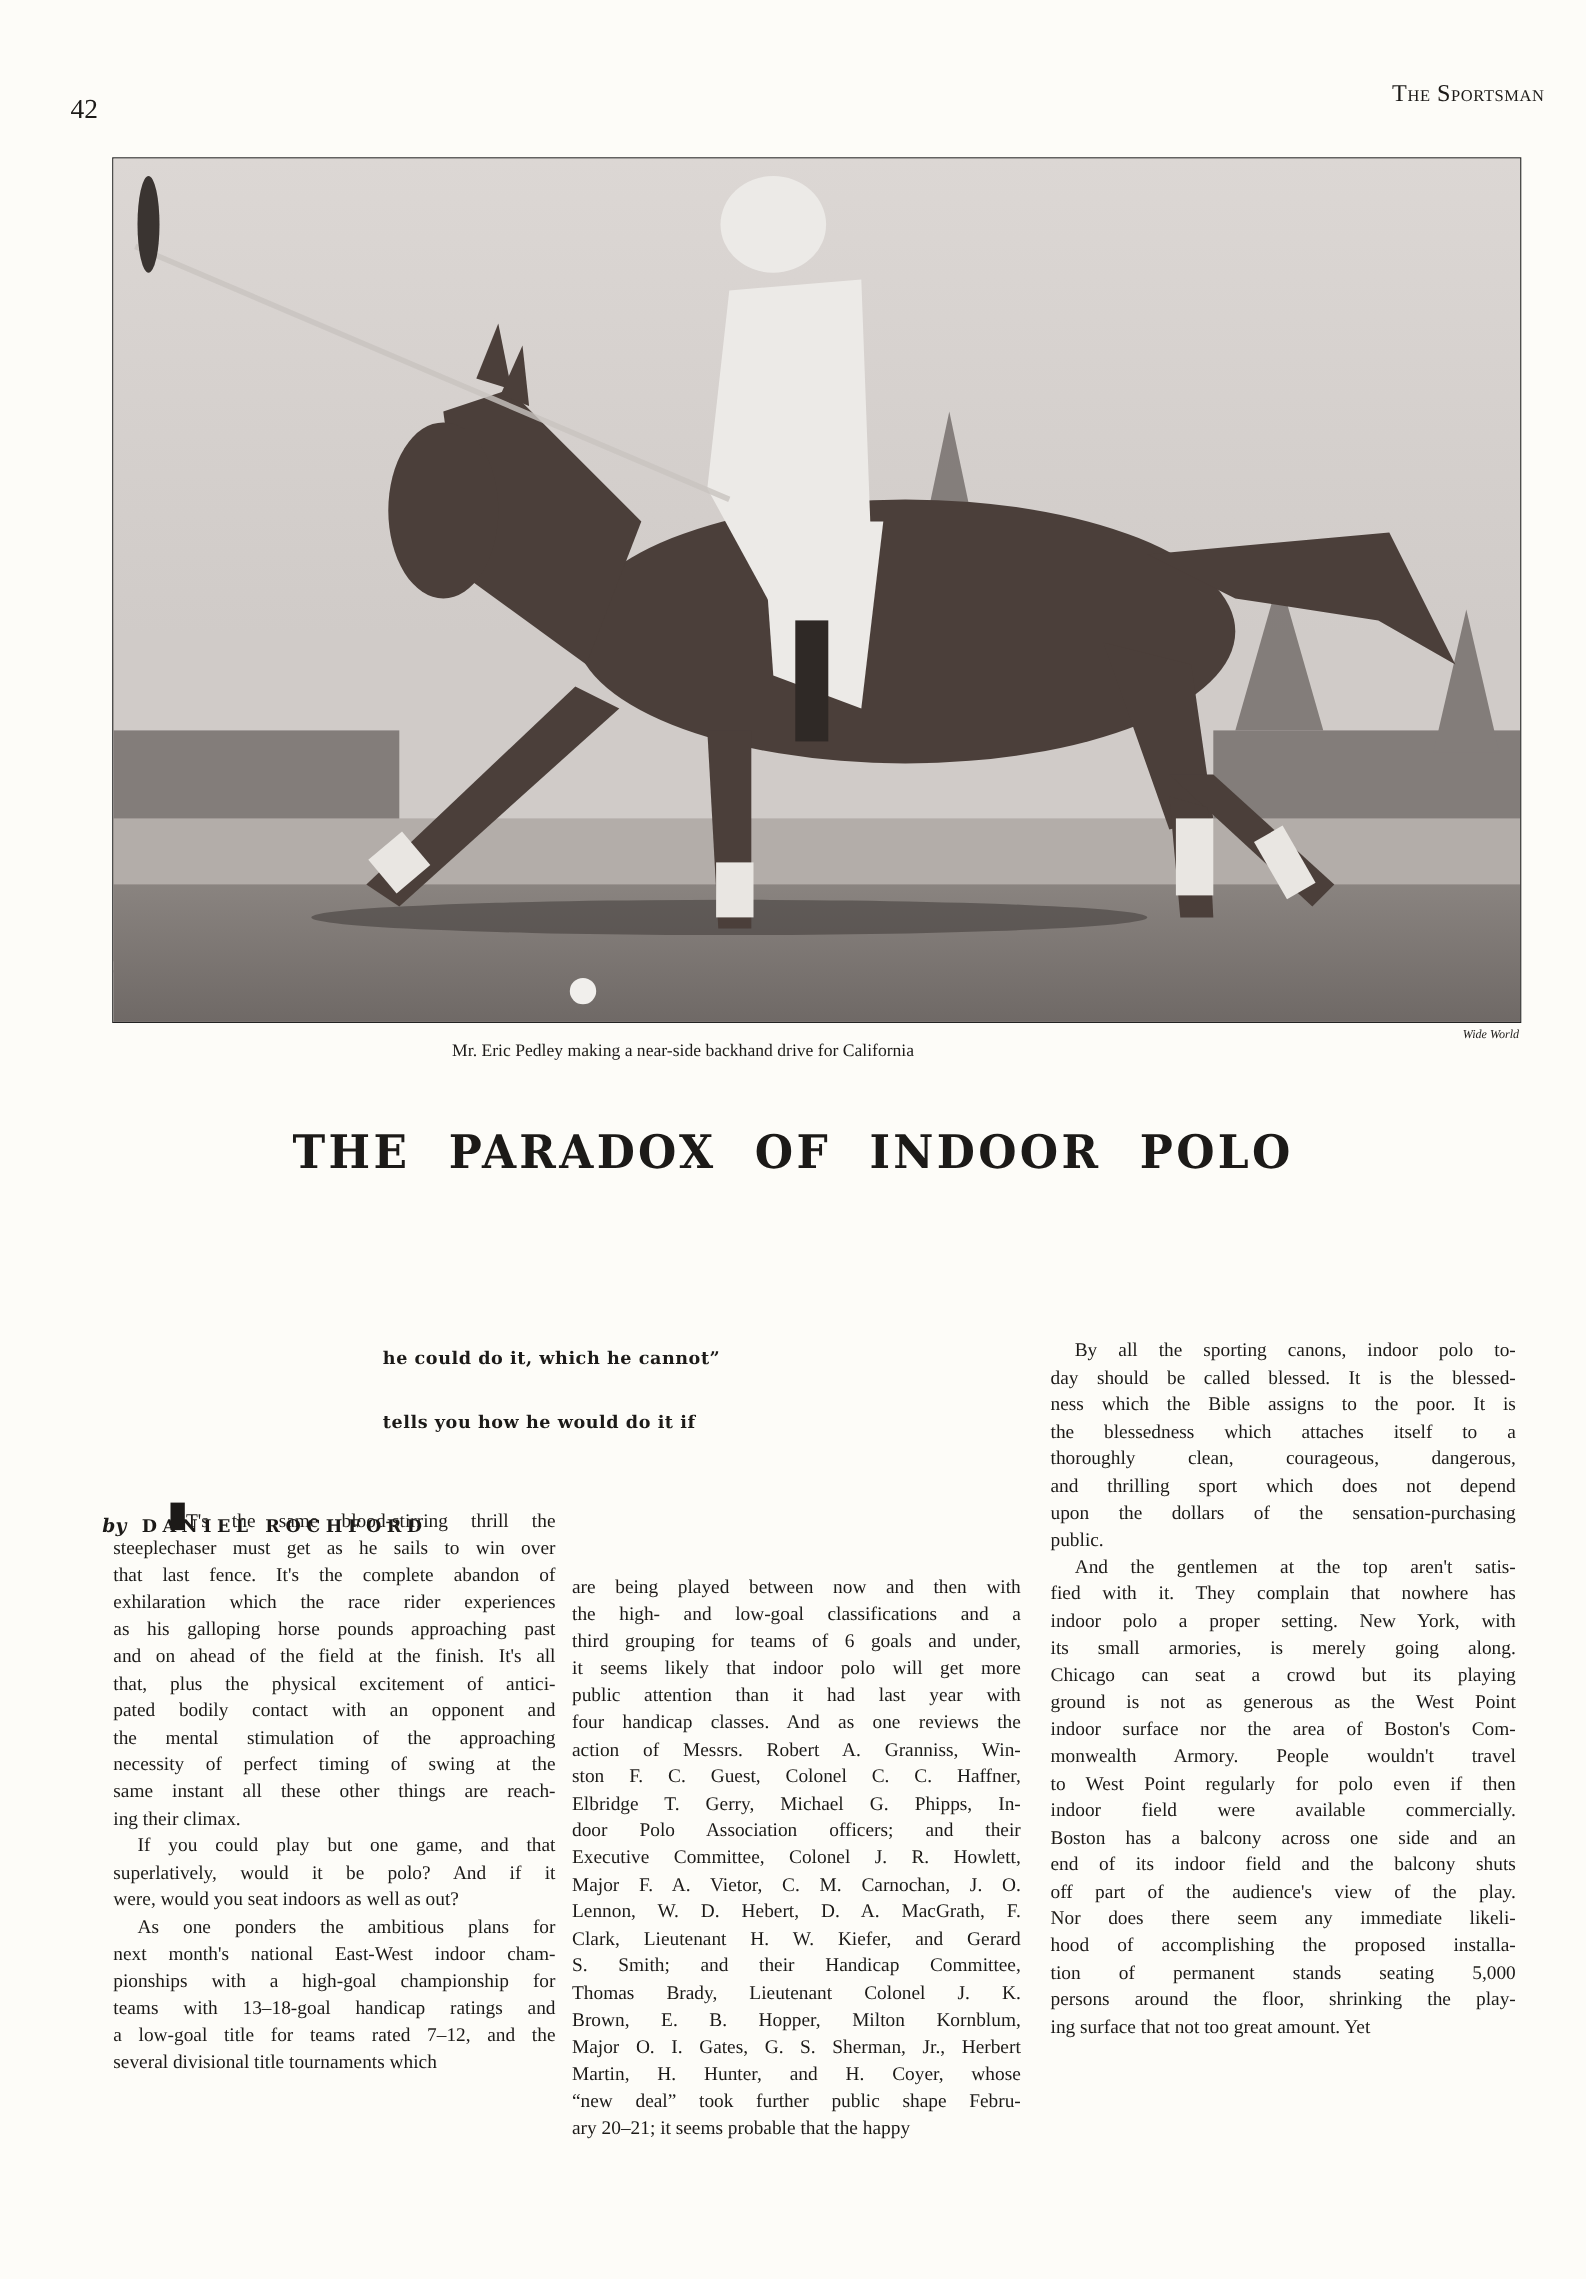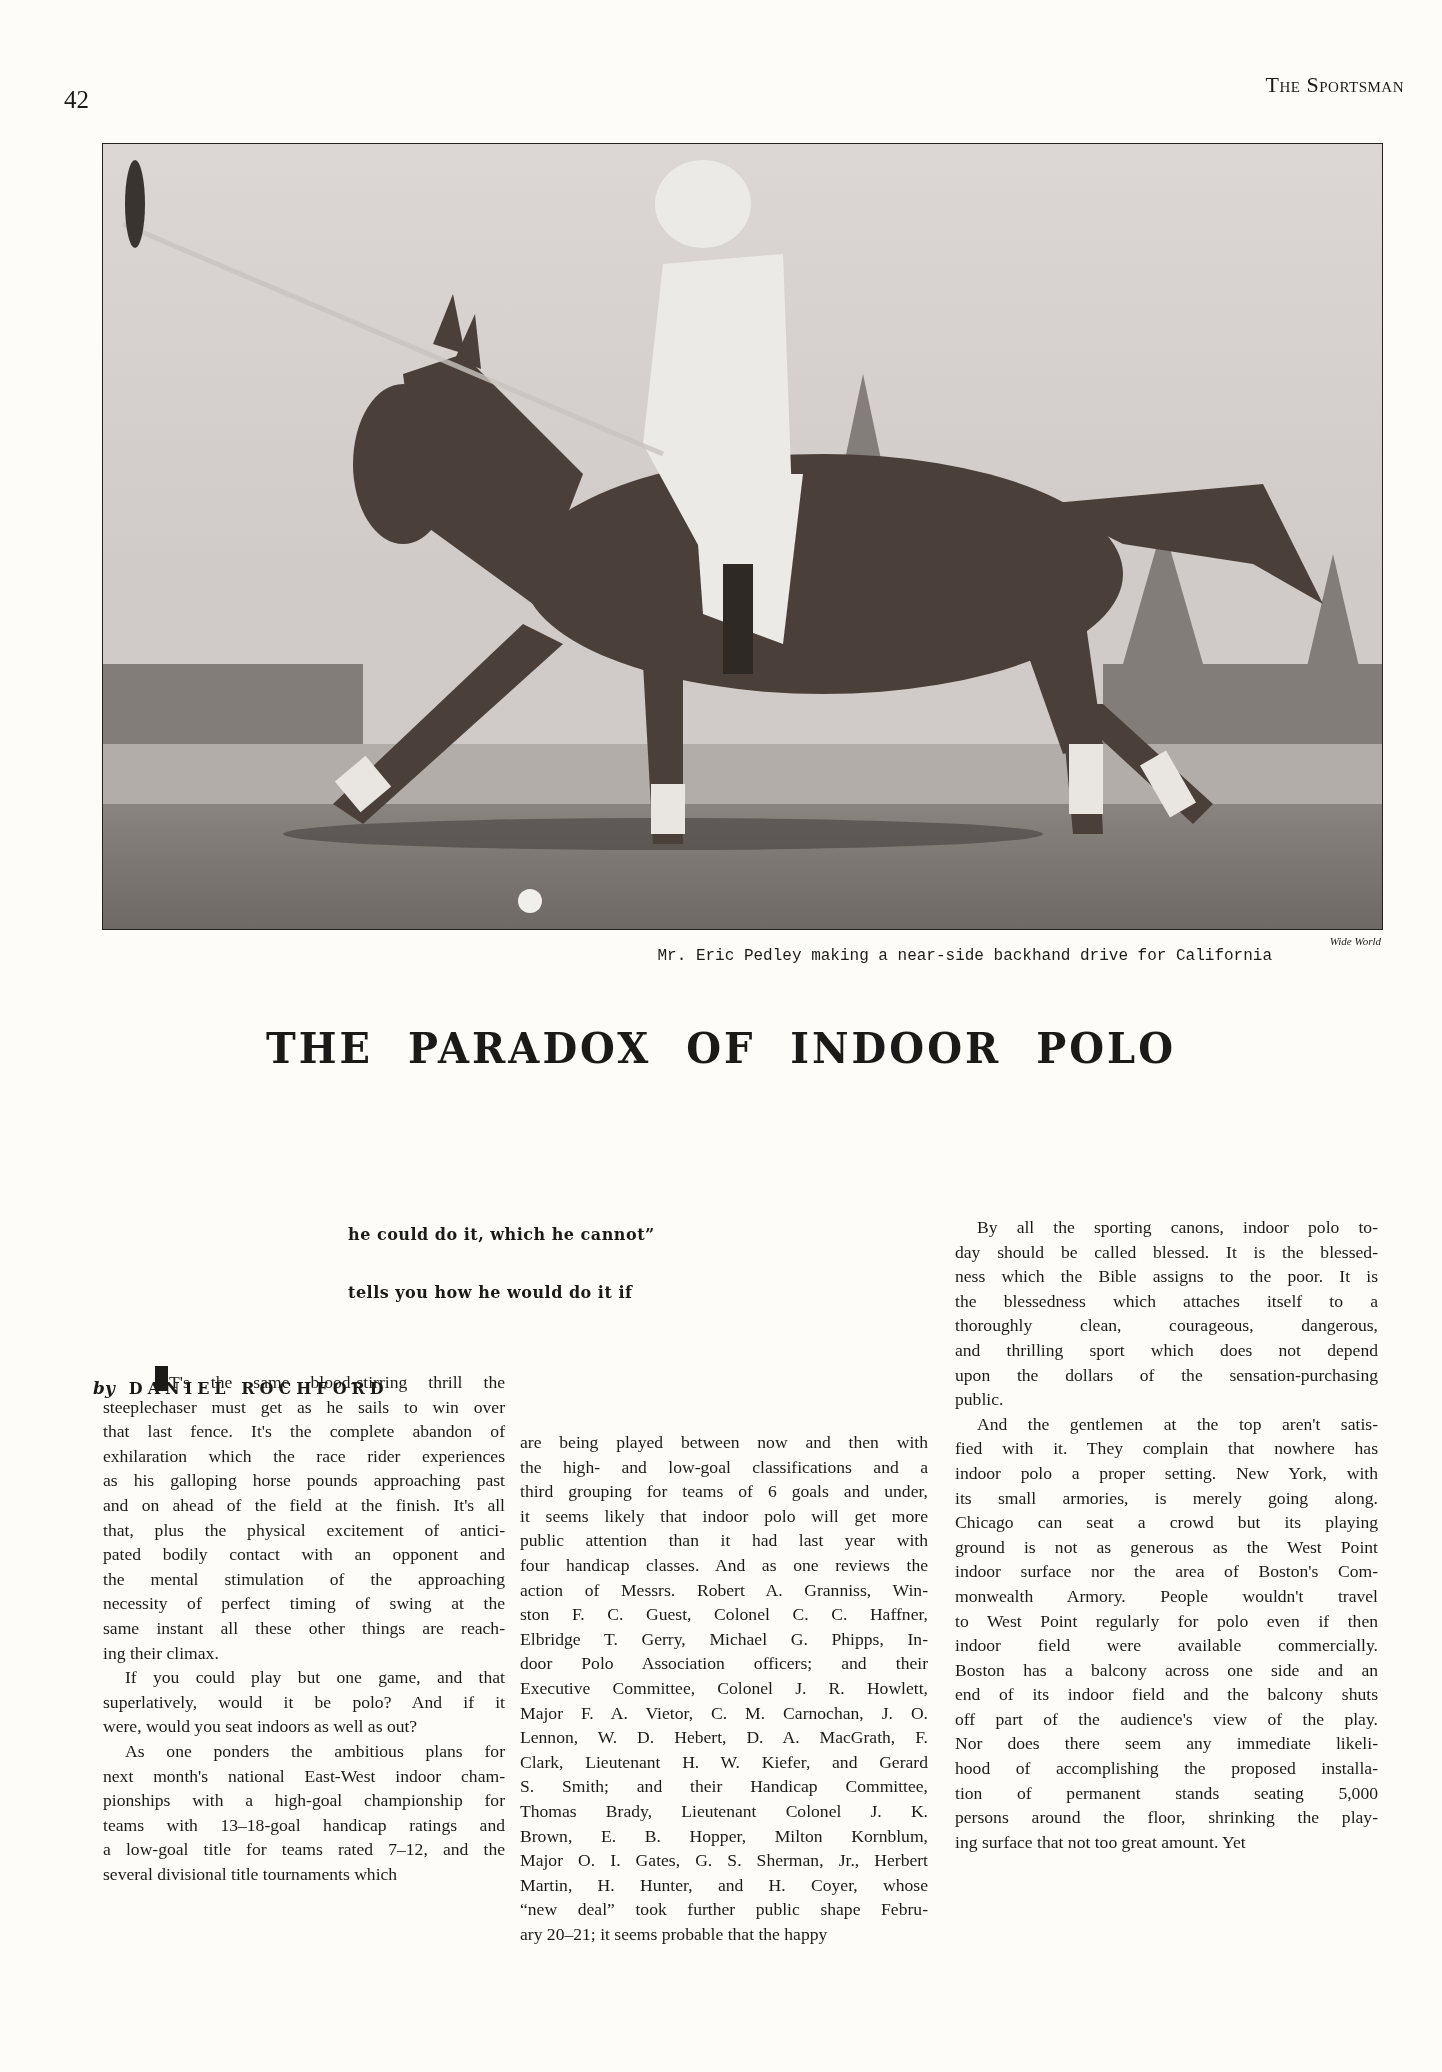--- a/index.html
+++ b/index.html
@@ -21,22 +21,22 @@
     position: absolute; left: 102px; top: 143px; width: 1279px; height: 785px;
     border: 1px solid #222; overflow: hidden;
     background: linear-gradient(180deg, #d8d3cf 0%, #cfcac6 40%, #b9b2ae 52%, #8c8581 60%, #7a7470 100%);
   }
   .photo svg { display: block; width: 100%; height: 100%; }
   .credit {
     position: absolute; right: 61px; top: 935px;
     font-size: 11px; font-style: italic;
   }
   .caption {
-    position: absolute; left: 0; width: 1442px; top: 947px; text-align: right;
-    font-size: 16px; padding-right: 140px; box-sizing: border-box; padding-left: 0; font-family: Liberation Mono, monospace;
+    position: absolute; left: 0; width: 1442px; top: 947px; text-align: center;
+    font-size: 16px; padding-right: 140px; box-sizing: border-box; padding-left: 0;
   }
   .caption span { position: relative; left: -30px; }
   .title {
     position: absolute; left: 0; width: 1442px; top: 1024px; text-align: center;
     font-family: "DejaVu Serif", "Liberation Serif", serif;
     font-weight: bold; font-size: 40px; letter-spacing: 3px; word-spacing: 18px;
     transform: scaleY(1.05);
   }
   .epigraph {
     position: absolute; left: 348px; top: 1206px; width: 320px;

